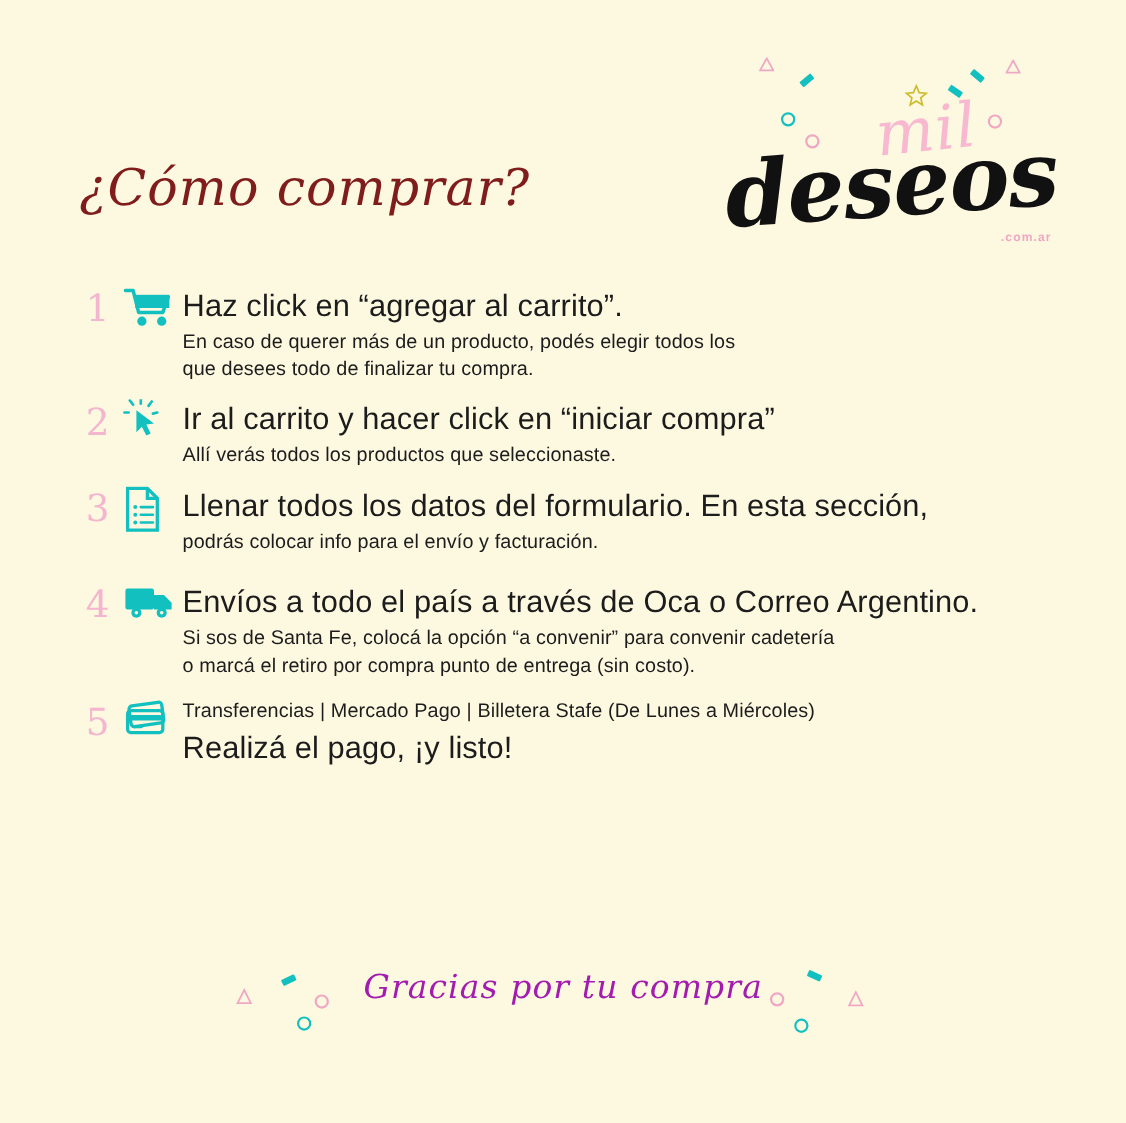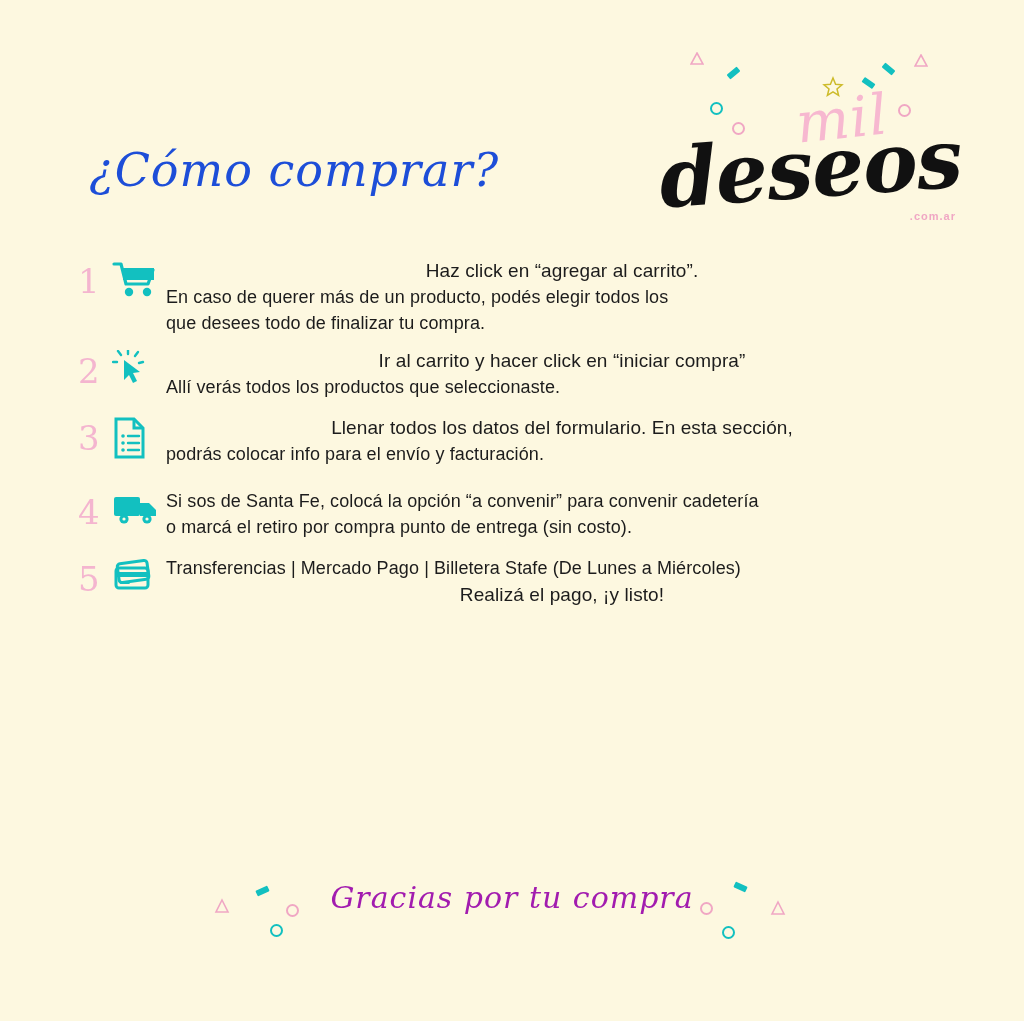--- a/index.html
+++ b/index.html
@@ -78,26 +78,26 @@
     border: 2px solid;
   }
   .conf-tri-out {
     width: 13px;
     height: 13px;
   }
 
   
   .title {
     position: absolute;
-    left: 89px;
+    left: 72px;
     top: 143px;
     font-family: "DejaVu Serif", serif;
     font-style: italic;
     font-size: 46px;
-    color: #1d4ed8;
+    color: #7f1d1d;
     letter-spacing: 1px;
   }
 
   
   .steps {
     position: absolute;
     left: 78px;
     top: 258px;
     width: 880px;
   }
@@ -129,21 +129,21 @@
     flex: 1 1 auto;
     padding-top: 0px;
   }
   .line {
     font-size: 18px;
     color: #1c1c1c;
     line-height: 1.42;
     letter-spacing: 0.1px;
     white-space: nowrap;
   }
-  .line.l1 { font-size: 19px; text-align: center; }
+  .line.l1 { font-size: 28px; }
 
   
   .step.s1 { margin-bottom: 12px; }
   .step.s2 { margin-bottom: 14px; }
   .step.s3 { margin-bottom: 22px; }
   .step.s4 { margin-bottom: 16px; }
   .step.s5 { margin-bottom: 0; }
 
   
   .footer {
@@ -263,20 +263,21 @@
         <svg width="48" height="36" viewBox="0 0 48 36">
           <rect x="2" y="6" width="26" height="19" rx="2" fill="#12c0c0"></rect>
           <path d="M28 12 h9 l7 7 v6 h-16 Z" fill="#12c0c0"></path>
           <circle cx="12" cy="28" r="4.6" fill="#12c0c0"></circle>
           <circle cx="35" cy="28" r="4.6" fill="#12c0c0"></circle>
           <circle cx="12" cy="28" r="1.6" fill="#fdf8e0"></circle>
           <circle cx="35" cy="28" r="1.6" fill="#fdf8e0"></circle>
         </svg>
       </div>
       <div class="step-text">
+        <div class="line l1">Envíos a todo el país a través de Oca o Correo Argentino.</div>
         <div class="line">Si sos de Santa Fe, colocá la opción “a convenir” para convenir cadetería</div>
         <div class="line">o marcá el retiro por compra punto de entrega (sin costo).</div>
       </div>
     </div>
 
     <div class="step s5">
       <div class="step-num">5</div>
       <div class="step-icon">
         <svg width="44" height="36" viewBox="0 0 44 36">
           <rect x="6" y="4" width="30" height="19" rx="3" fill="none" stroke="#12c0c0" stroke-width="3" transform="rotate(-8 21 13)"></rect>

